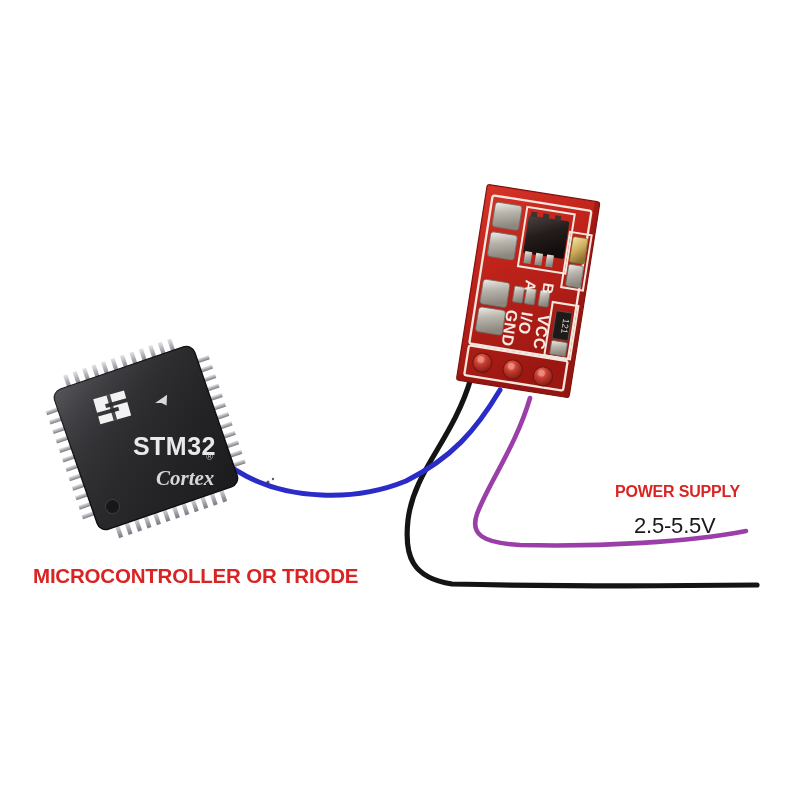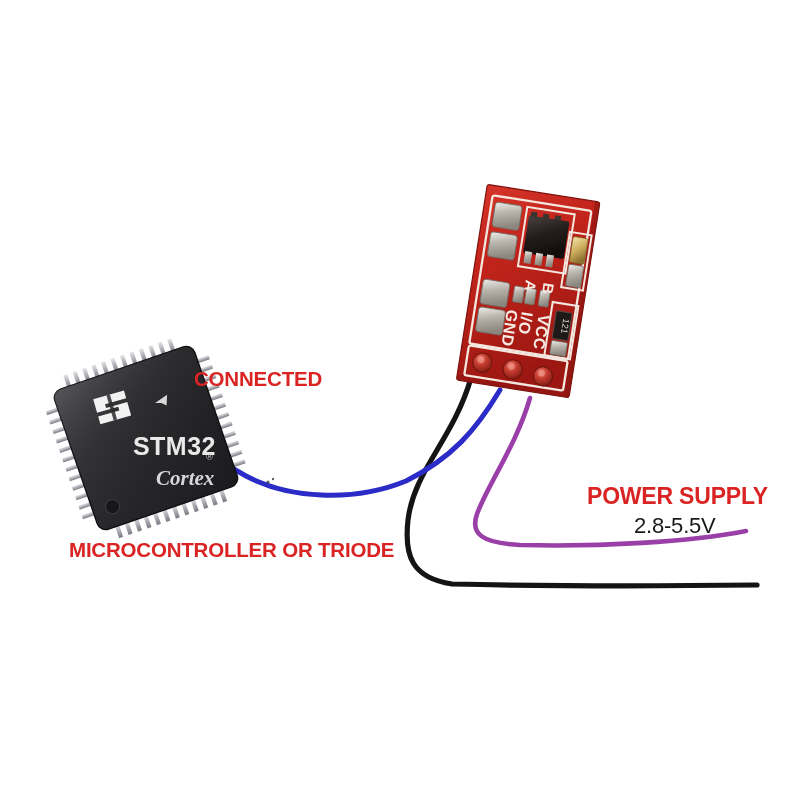--- a/index.html
+++ b/index.html
@@ -38,28 +38,27 @@
     font-weight: normal;
   }
   #label-connected-io {
     left: 194px;
     top: 366px;
     font-size: 20.5px;
     line-height: 26px;
   }
   #label-mcu-triode {
     left: 33px;
-    top: 538px;
+    top: 564px;
     font-size: 20.5px;
-    margin-left: 36px;
   }
   #label-power-supply {
-    left: 587px;
+    left: 615px;
     top: 483px;
-    font-size: 23px;
+    font-size: 16px;
   }
   #label-voltage {
     left: 634px;
     top: 513px;
     font-size: 22px;
   }
 </style>
 </head>
 <body>
 
@@ -262,22 +261,21 @@
       </g>
     </g>
 
     <g opacity="0.75">
       <circle cx="268" cy="482" r="1.6" fill="#2a2a2a"></circle>
       <circle cx="273" cy="479" r="1.2" fill="#2a2a2a"></circle>
     </g>
   </svg>
 
   <div class="label label-red" id="label-connected-io">
-    <div>CONNECTED</div>
   </div>
 
   <div class="label label-red" id="label-mcu-triode">MICROCONTROLLER OR TRIODE</div>
 
   <div class="label label-red" id="label-power-supply">POWER SUPPLY</div>
 
-  <div class="label label-black" id="label-voltage">2.8-5.5V</div>
+  <div class="label label-black" id="label-voltage">2.5-5.5V</div>
 
 </div>
 
 </body></html>

